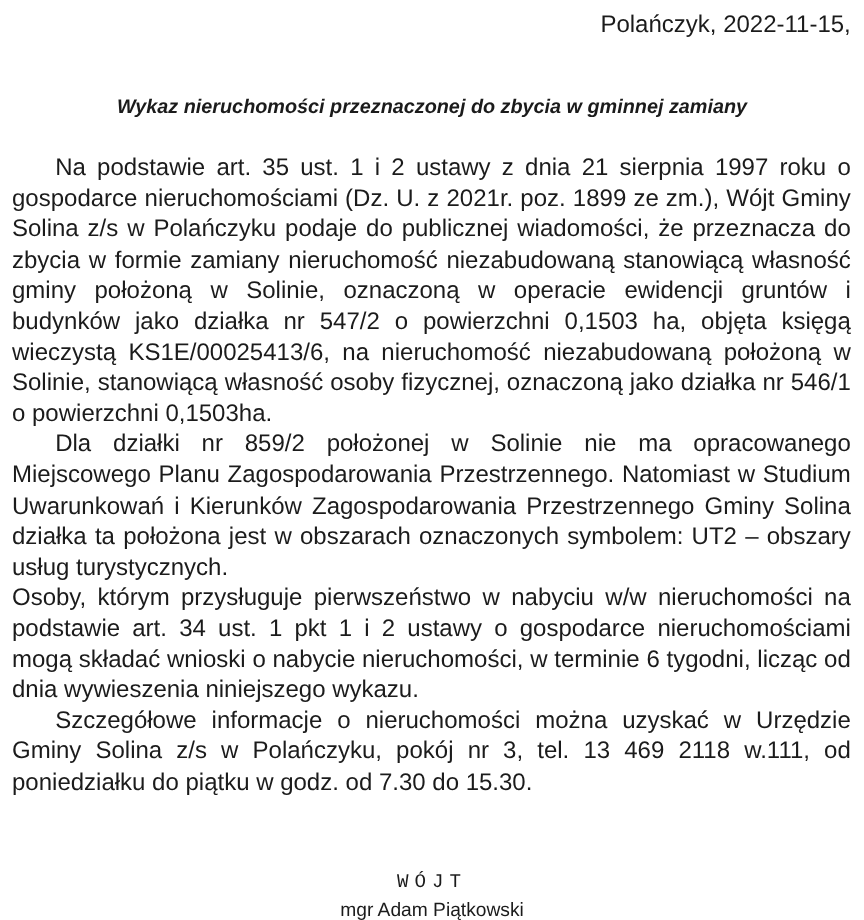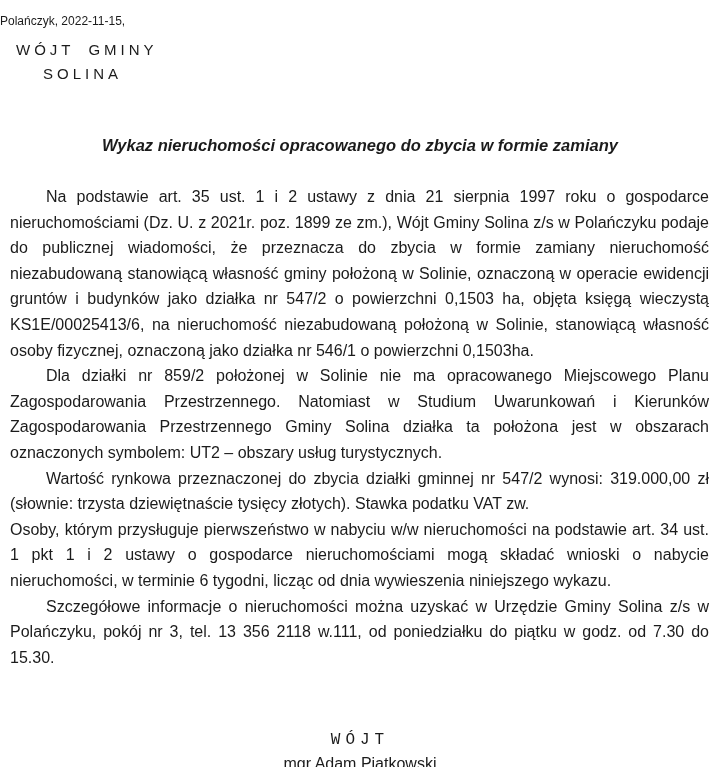--- a/index.html
+++ b/index.html
@@ -11,23 +11,23 @@
     position: relative;
     width: 720px;
     height: 767px;
     background: #ffffff;
     color: #1b1b1b;
     font-family: "Liberation Sans", sans-serif;
     overflow: hidden;
     box-sizing: border-box;
   }
   .date-line {
-    text-align: left;
+    text-align: right;
     padding: 12px 11px 0 0;
-    font-size: 12px;
+    font-size: 20px;
     line-height: 18px;
   }
   .sender-block {
     margin: 8px 0 0 16px;
     font-size: 15px;
     line-height: 24px;
     letter-spacing: 4px;
     word-spacing: 6px;
   }
   .sender-line2 {
@@ -36,21 +36,21 @@
   .doc-title {
     margin: 48px 10px 0 10px;
     text-align: center;
     font-size: 16.5px;
     font-weight: bold;
     font-style: italic;
     line-height: 22px;
   }
   .doc-body {
     margin: 28px 11px 0 10px;
-    font-size: 16px;
+    font-size: 20px;
     line-height: 25.6px;
     text-align: justify;
   }
   .doc-body p {
     margin: 0;
     padding: 0;
   }
   .doc-body p.indent {
     text-indent: 36px;
   }
@@ -68,33 +68,28 @@
     font-family: Liberation Mono, monospace;
   }
 </style>
 </head>
 <body>
 
 <div class="page">
 
   <div class="date-line">Polańczyk, 2022-11-15,</div>
 
-  <div class="sender-block">
-    <div class="sender-line1">WÓJT GMINY</div>
-    <div class="sender-line2">SOLINA</div>
-  </div>
 
-  <div class="doc-title">Wykaz nieruchomości opracowanego do zbycia w formie zamiany</div>
+  <div class="doc-title">Wykaz nieruchomości przeznaczonej do zbycia w gminnej zamiany</div>
 
   <div class="doc-body">
     <p class="indent">Na podstawie art. 35 ust. 1 i 2 ustawy  z dnia 21 sierpnia 1997 roku o gospodarce nieruchomościami (Dz. U. z 2021r. poz. 1899 ze zm.), Wójt Gminy Solina z/s w Polańczyku podaje do publicznej wiadomości, że przeznacza do zbycia w formie zamiany nieruchomość niezabudowaną stanowiącą własność gminy położoną w Solinie, oznaczoną w operacie ewidencji gruntów i budynków jako działka nr 547/2 o powierzchni 0,1503 ha, objęta księgą wieczystą KS1E/00025413/6, na nieruchomość niezabudowaną położoną w Solinie, stanowiącą własność osoby fizycznej, oznaczoną jako działka nr 546/1 o powierzchni 0,1503ha.</p>
     <p class="indent">Dla działki nr 859/2 położonej w Solinie nie ma opracowanego Miejscowego Planu Zagospodarowania Przestrzennego. Natomiast w Studium Uwarunkowań i Kierunków Zagospodarowania Przestrzennego Gminy Solina działka ta położona jest w obszarach oznaczonych symbolem: UT2 – obszary usług turystycznych.</p>
-    <p class="indent">Wartość rynkowa przeznaczonej do zbycia działki gminnej nr 547/2  wynosi: 319.000,00 zł (słownie: trzysta dziewiętnaście tysięcy złotych). Stawka podatku VAT zw.</p>
     <p class="no-indent">Osoby, którym przysługuje pierwszeństwo w nabyciu w/w nieruchomości na podstawie art. 34 ust. 1 pkt 1 i 2 ustawy o gospodarce nieruchomościami mogą składać wnioski o nabycie nieruchomości, w terminie 6 tygodni, licząc od dnia wywieszenia niniejszego wykazu.</p>
-    <p class="indent">Szczegółowe informacje o nieruchomości można uzyskać w Urzędzie Gminy Solina z/s w Polańczyku, pokój nr 3, tel. 13 356 2118 w.111,  od poniedziałku do piątku w godz. od 7.30 do 15.30.</p>
+    <p class="indent">Szczegółowe informacje o nieruchomości można uzyskać w Urzędzie Gminy Solina z/s w Polańczyku, pokój nr 3, tel. 13 469 2118 w.111,  od poniedziałku do piątku w godz. od 7.30 do 15.30.</p>
   </div>
 
   <div class="signature-block">
     <div class="signature-role">WÓJT</div>
     <div class="signature-name">mgr Adam Piątkowski</div>
   </div>
 
 </div>
 
 </body></html>

